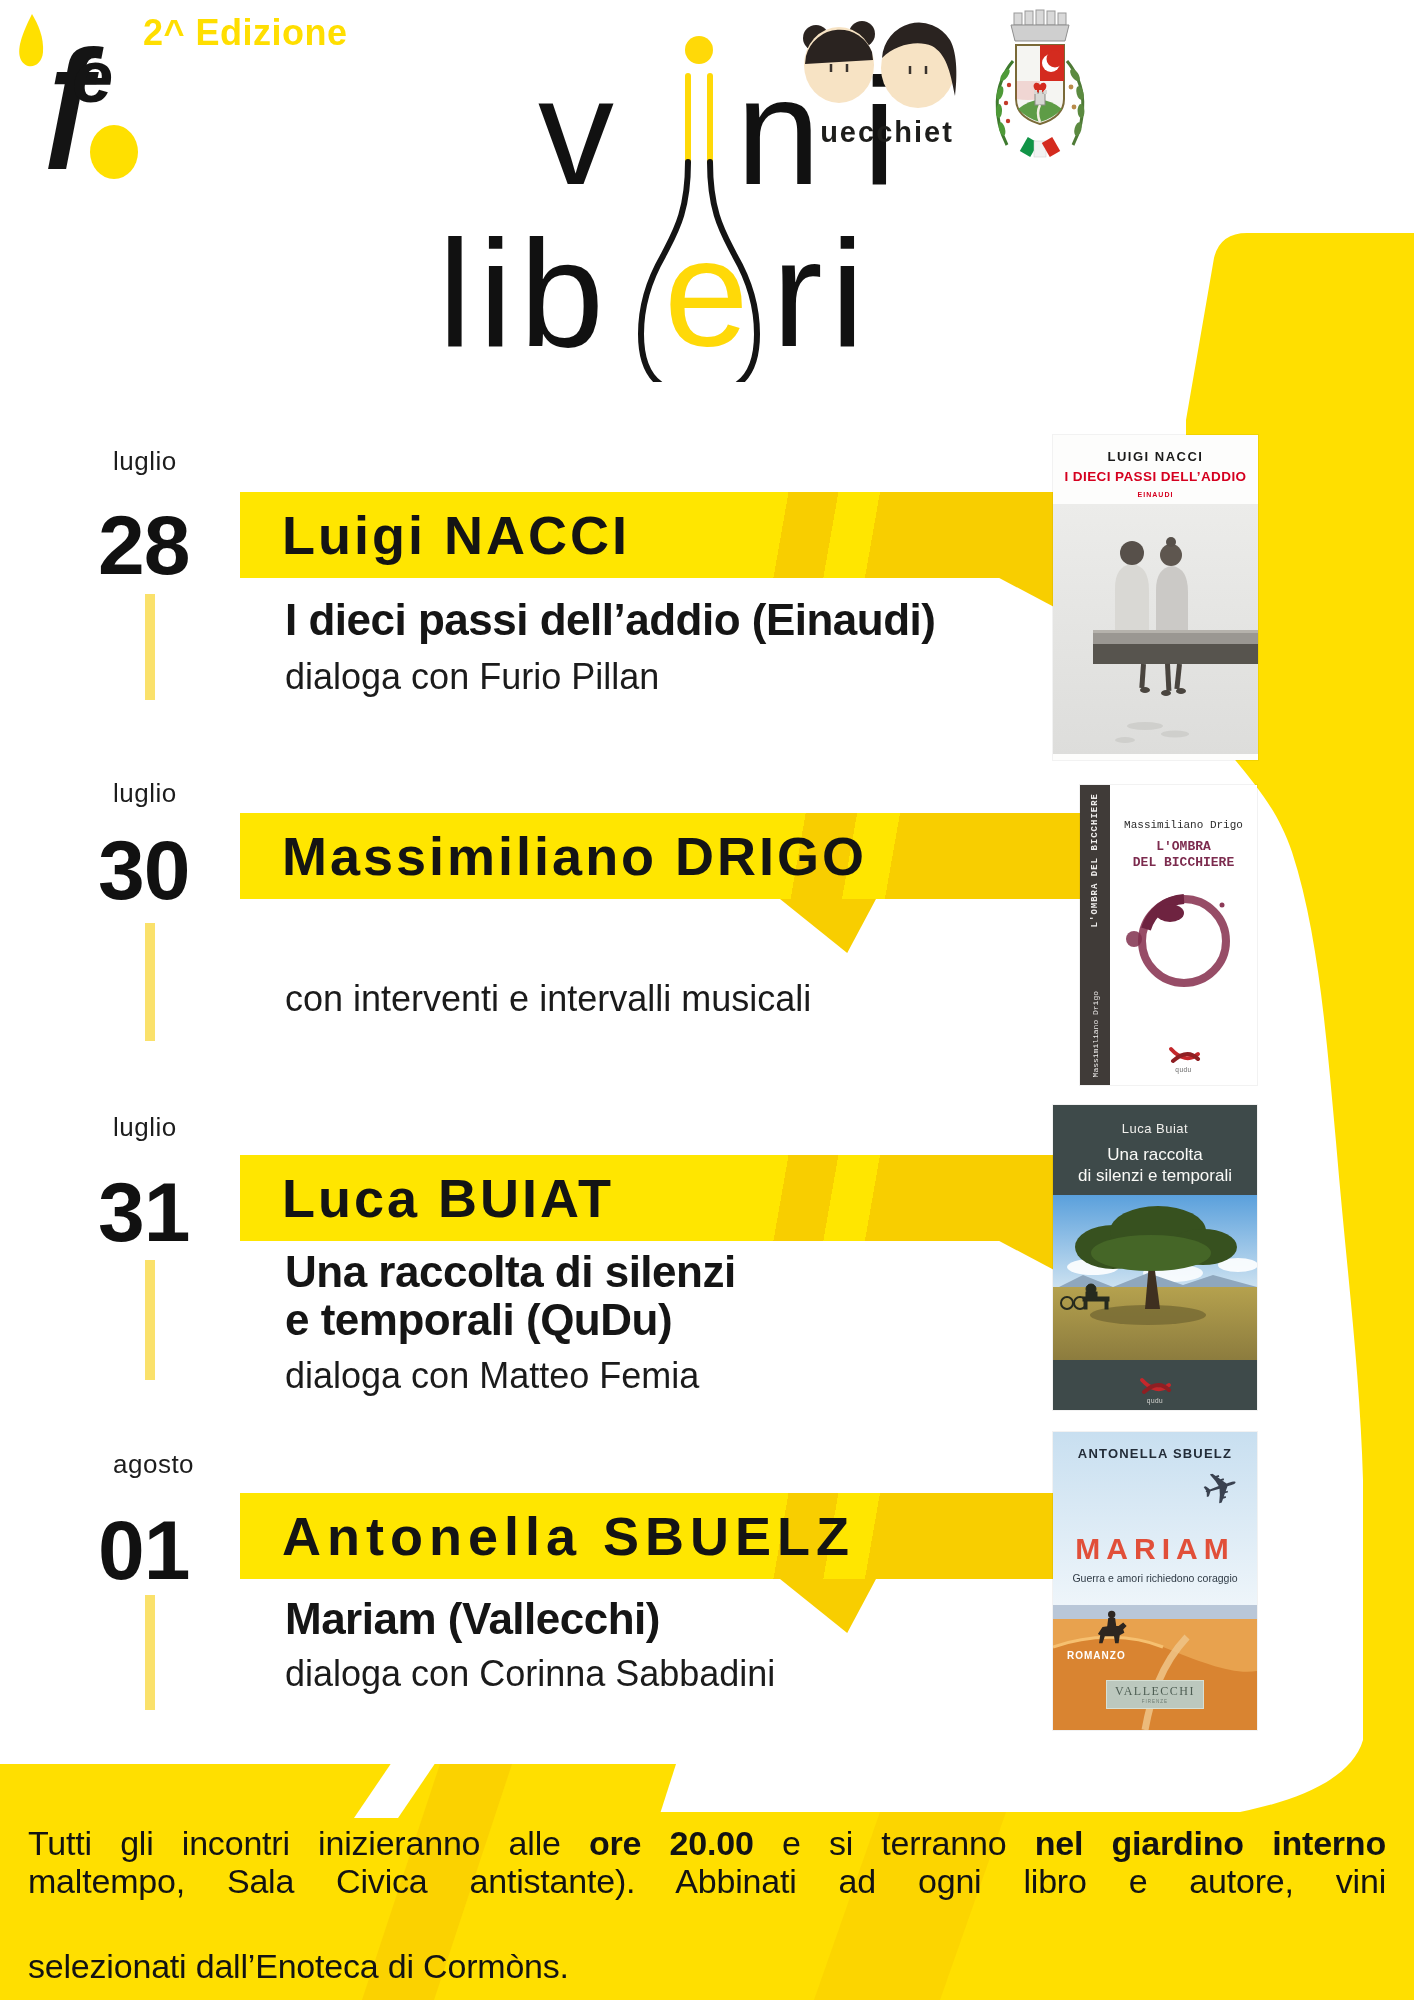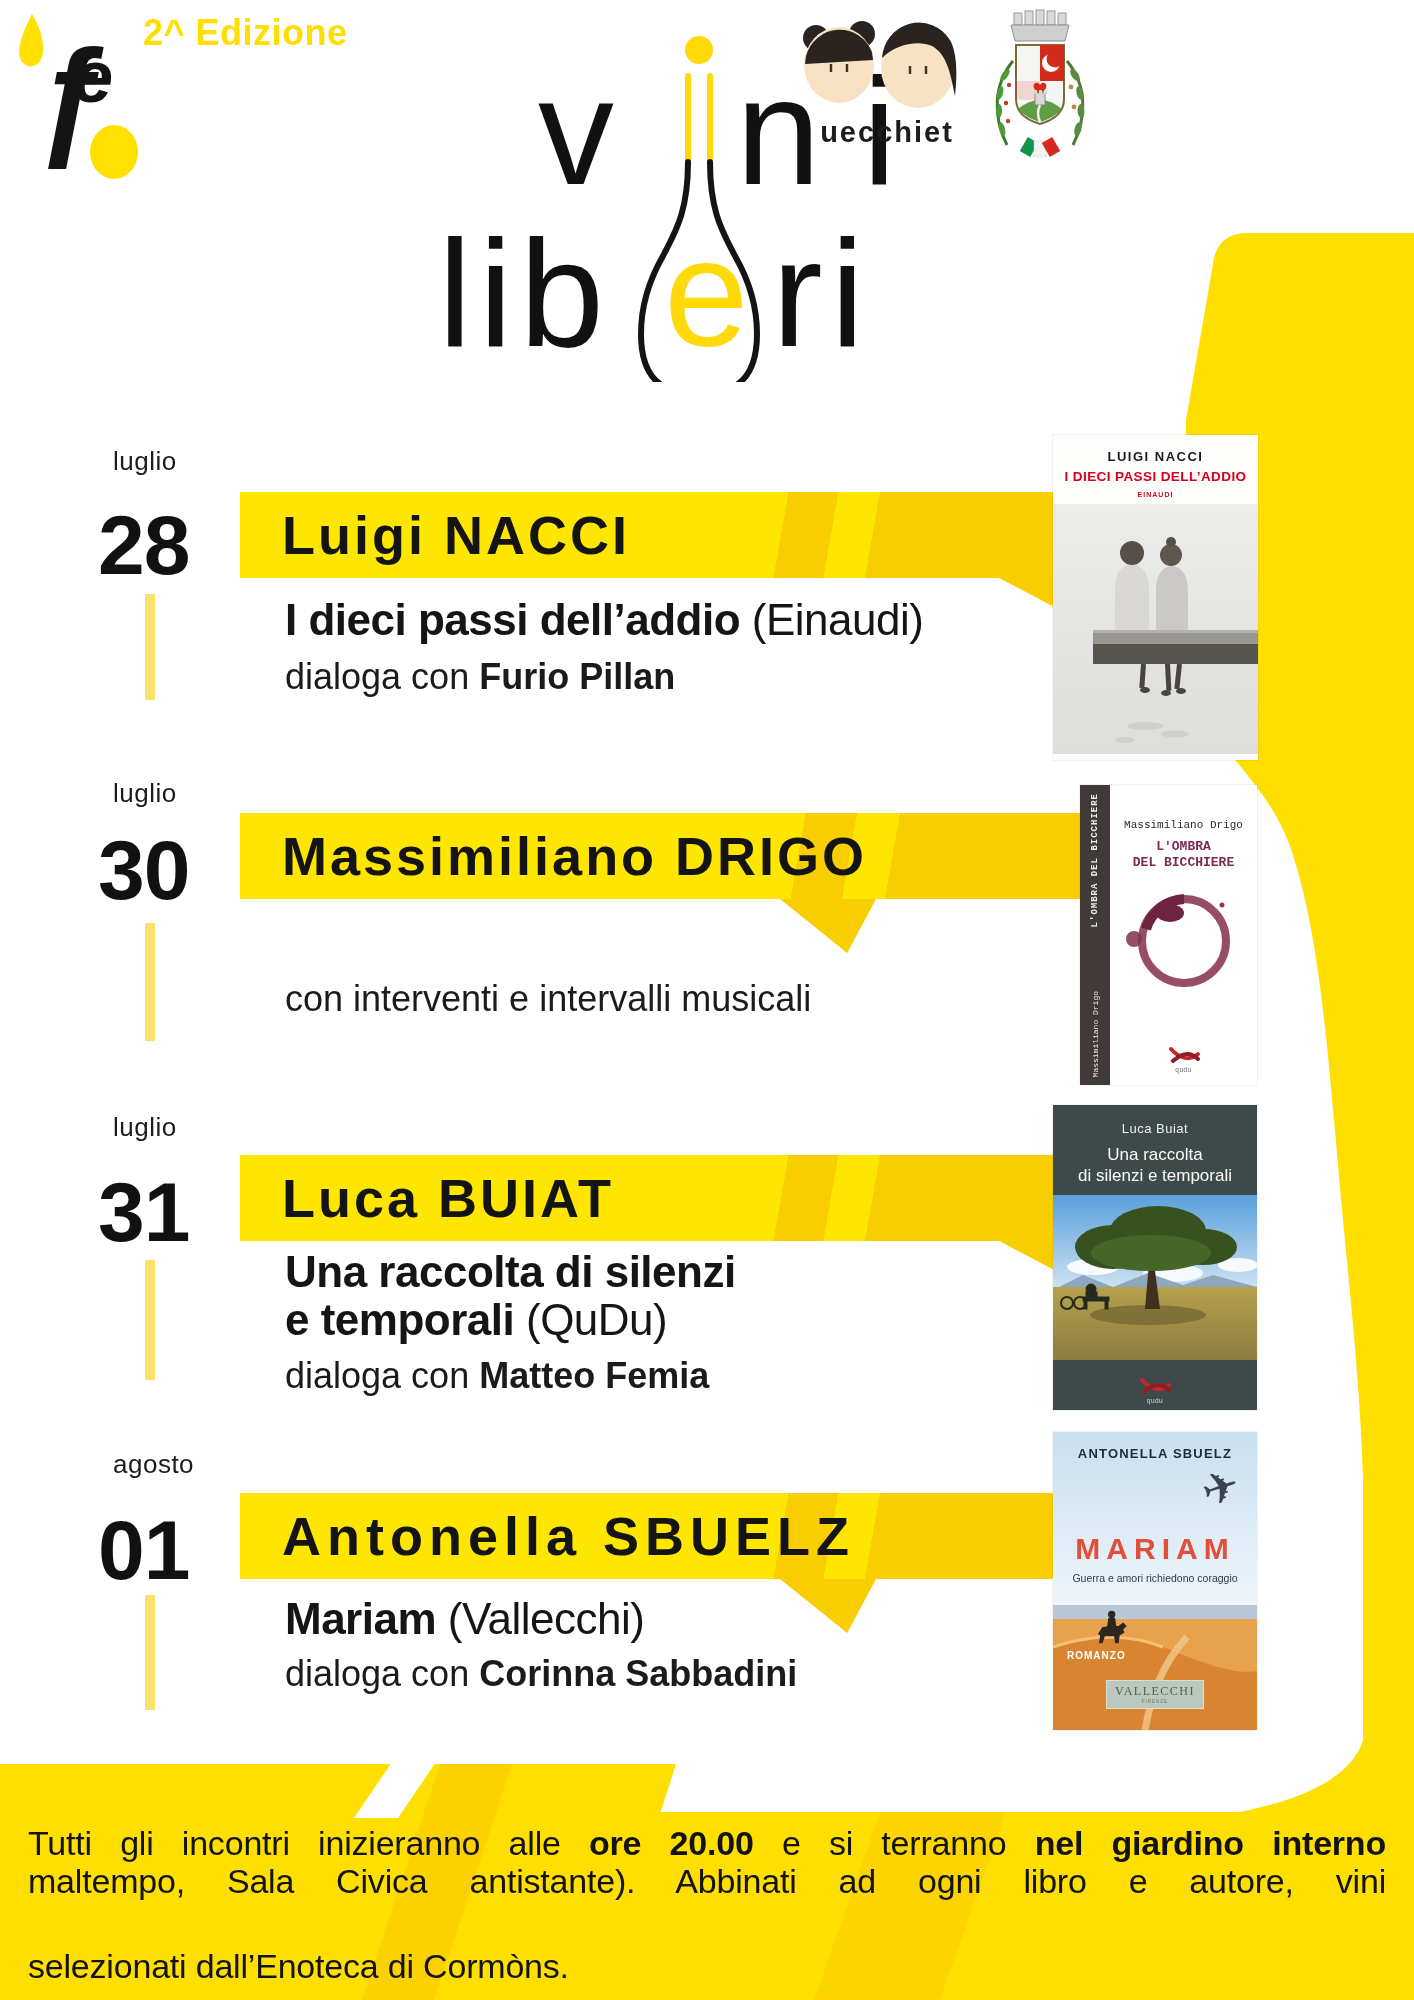--- a/index.html
+++ b/index.html
@@ -25,23 +25,23 @@
   }
   .banner .author{
     position:absolute;left:42px;top:50%;transform:translateY(-50%);
     font-size:54px;font-weight:bold;letter-spacing:3px;color:#141414;white-space:nowrap;
   }
   .tail-r{position:absolute;right:0;top:100%;width:66px;height:30px;background:#F8CE00;
           clip-path:polygon(14% 0,100% 0,100% 100%);}
   .tail-m{position:absolute;left:540px;top:100%;width:96px;height:54px;background:#F8CE00;
           clip-path:polygon(0 0,100% 0,70% 100%);}
   .btitle{left:285px;font-size:44px;font-weight:bold;letter-spacing:-.5px;color:#151515;z-index:3;white-space:nowrap;line-height:48px;}
-  .btitle .pub{font-weight:normal;text-align:center;}
+  .btitle .pub{font-weight:bold;text-align:center;}
   .bnote{left:285px;font-size:36px;color:#1b1b1b;z-index:3;white-space:nowrap;}
-  .bnote b{font-weight:bold;}
+  .bnote b{font-weight:normal;}
 
   
   .book{z-index:2;box-shadow:0 0 0 1px rgba(0,0,0,.05);}
   .book1{left:1053px;top:435px;width:205px;height:325px;background:#fdfdfc;text-align:center;}
   .book1 .a{margin-top:14px;font-size:13px;font-weight:bold;letter-spacing:1.5px;color:#1b1b1b;}
   .book1 .t{margin-top:5px;font-size:13.5px;font-weight:bold;letter-spacing:.4px;color:#D5001F;}
   .book1 .p{margin-top:7px;font-size:7px;font-weight:bold;letter-spacing:1px;color:#D5001F;}
   .book1 svg{display:block;margin-top:6px;}
 
   .book2{left:1080px;top:785px;width:177px;height:300px;background:#ffffff;}

